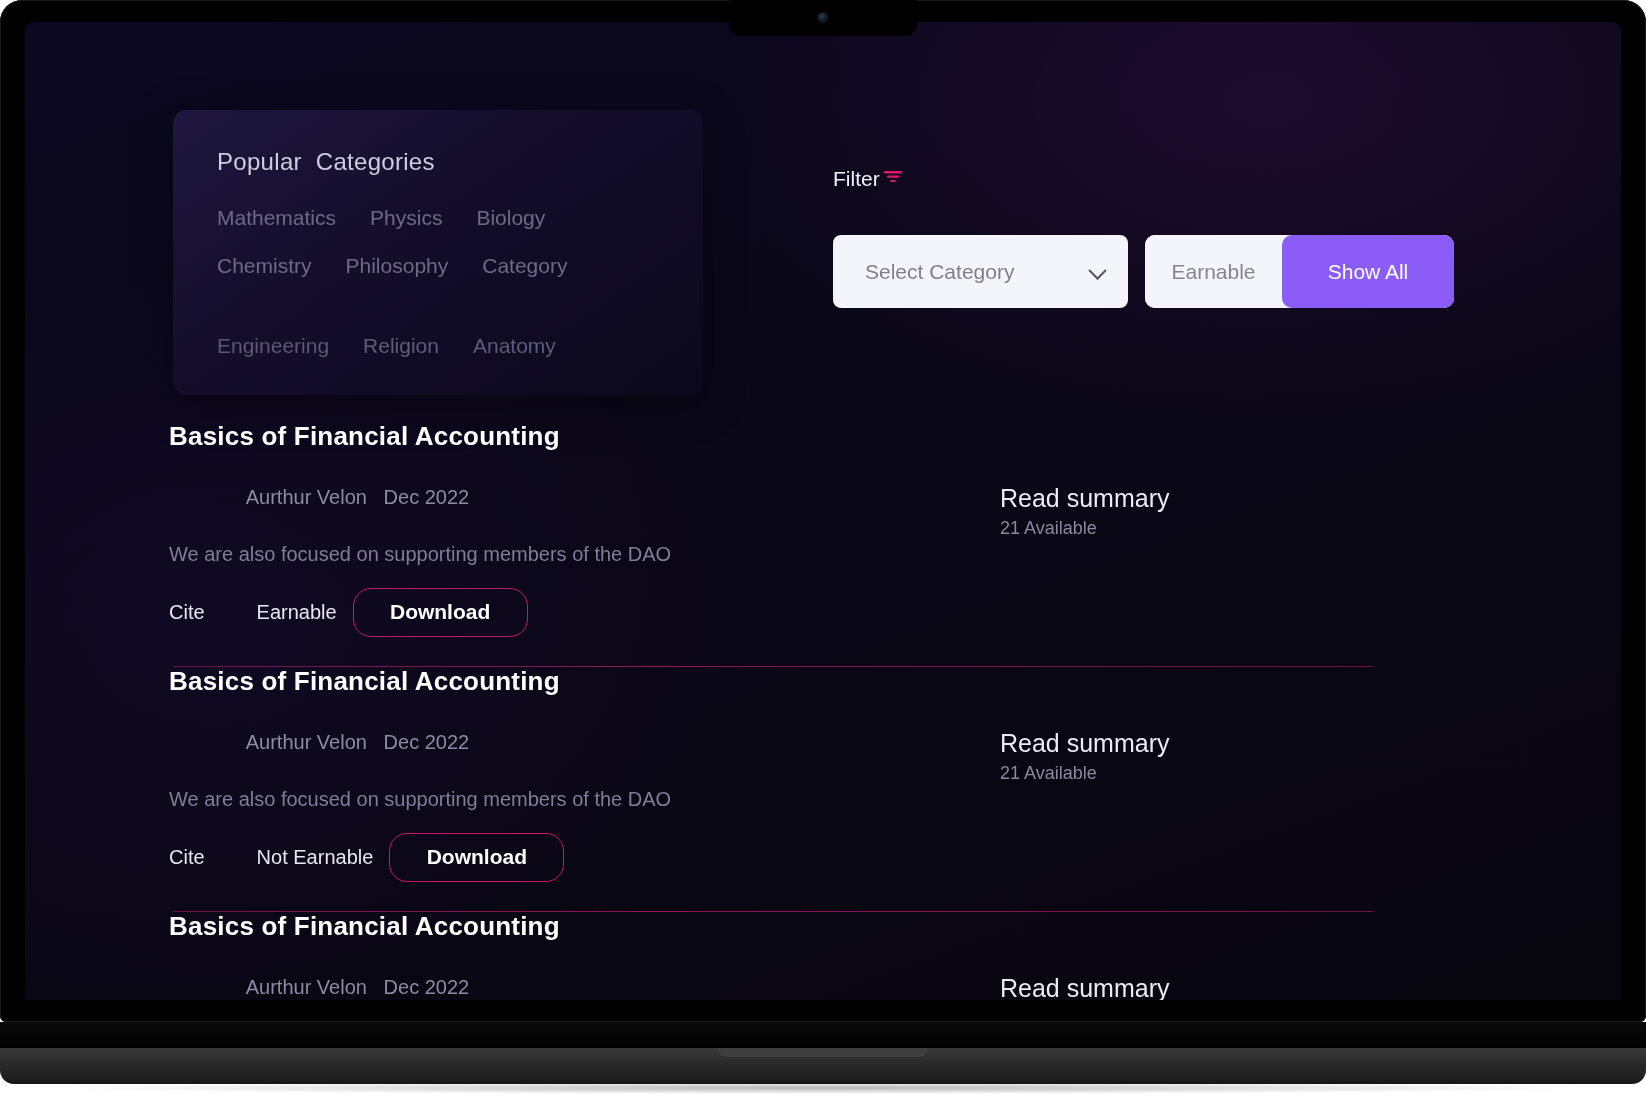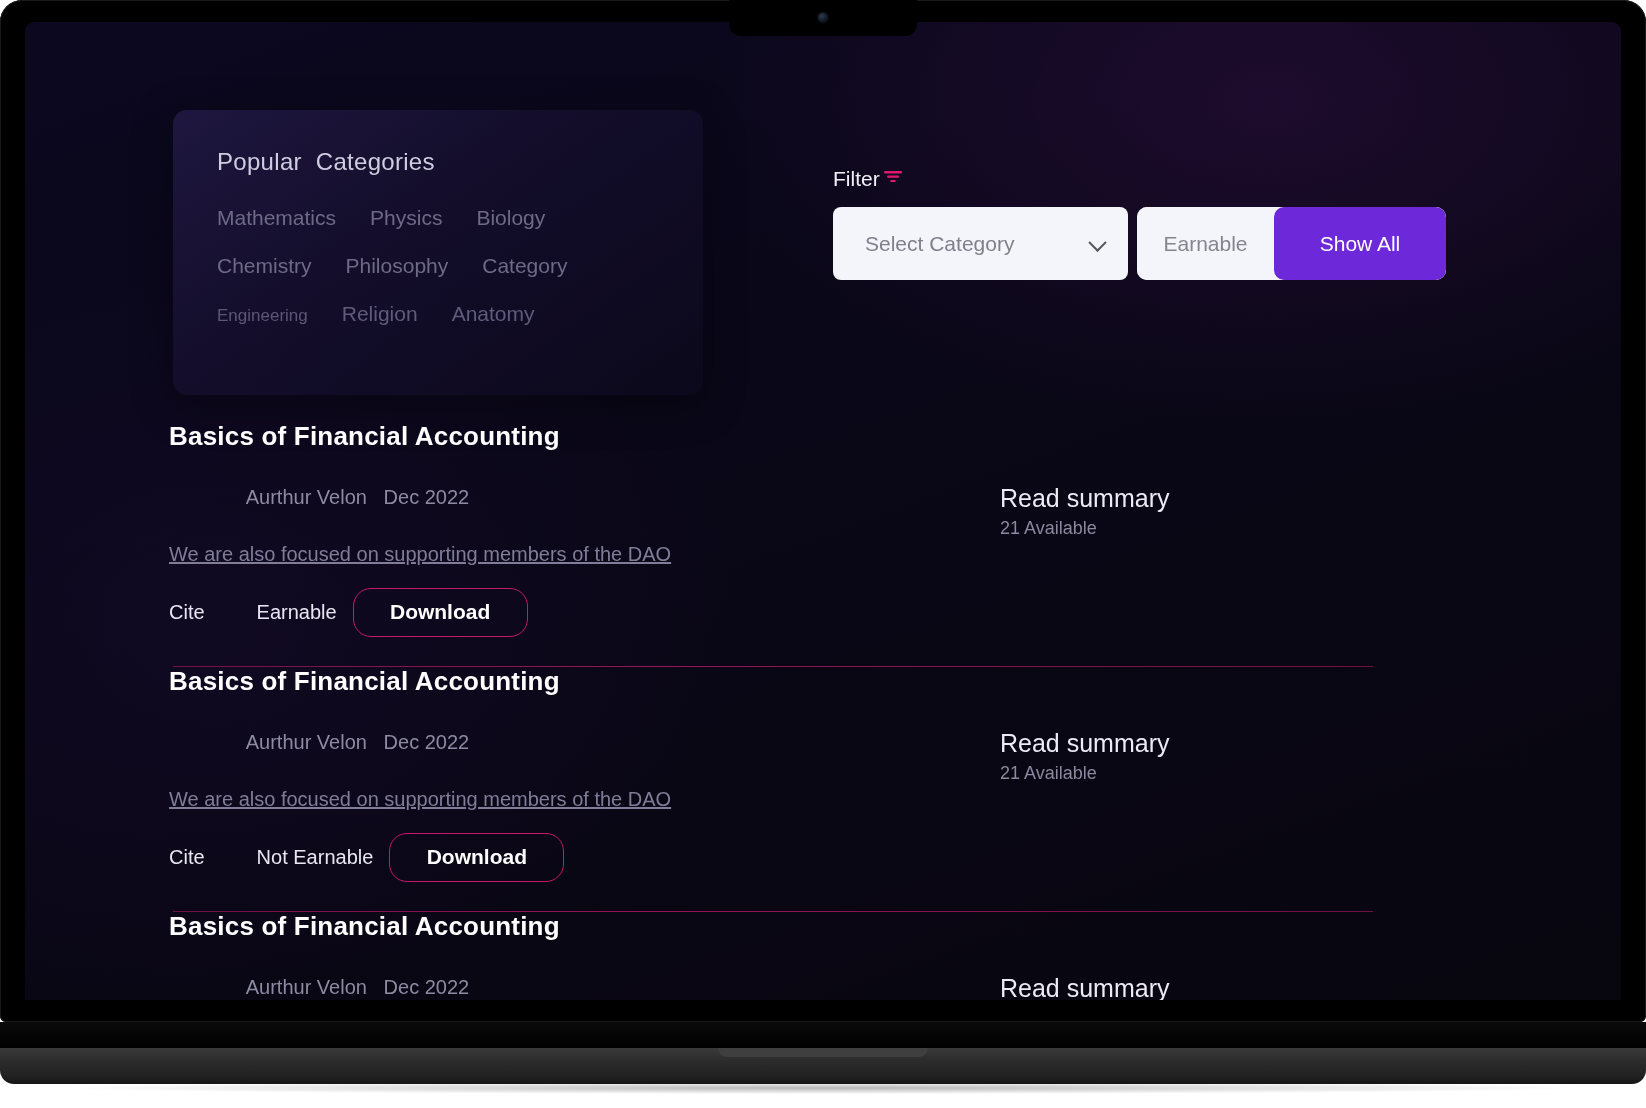--- a/index.html
+++ b/index.html
@@ -140,45 +140,45 @@
     flex-wrap: wrap;
     align-items: baseline;
   }
   .chip {
     font-size: 21px;
     color: #6e6a86;
     margin: 0 34px 24px 0;
     white-space: nowrap;
     cursor: pointer;
   }
-  .chip.c-engineering { color: #5b5775; font-size: 17px; }
+  .chip.c-engineering { color: #5b5775; font-size: 21px; margin-top: 32px; }
   .chip.c-religion, .chip.c-anatomy { color: #5f5b7b; }
 
   
   .filter-label-row {
     position: absolute;
     left: 808px;
     top: 145px;
     display: flex;
     align-items: center;
     gap: 4px;
   }
   .filter-label {
     font-size: 21px;
     color: #f2f1f8;
   }
   .filter-icon { display: block; }
 
   .filter-controls {
     position: absolute;
     left: 808px;
-    top: 185px;
+    top: 213px;
     display: flex;
     align-items: stretch;
-    gap: 9px;
+    gap: 17px;
   }
   .select-box {
     position: relative;
     width: 295px;
     height: 73px;
     background: #f4f5fa;
     border-radius: 8px;
     display: flex;
     align-items: center;
     cursor: pointer;
@@ -218,21 +218,21 @@
     flex: 0 0 auto;
   }
   .seg-earnable {
     width: 137px;
     color: #83858f;
     background: #f4f5fa;
   }
   .seg-showall {
     width: 172px;
     color: #ffffff;
-    background: #6d28d9;
+    background: #8b5cf6;
     border-radius: 10px;
     text-align: center;
   }
 
   
   .doc-list {
     position: absolute;
     left: 0; right: 0;
     top: 400px;
   }
@@ -256,21 +256,20 @@
   .doc-meta {
     margin-top: 12px;
     font-size: 20px;
     color: #8d8aa3;
     white-space: pre;
   }
   .doc-desc {
     margin-top: 11px;
     font-size: 20px;
     color: #807d98;
-    text-decoration: underline;
   }
   .doc-actions {
     margin-top: 22px;
     display: flex;
     align-items: center;
   }
   .act-cite {
     font-size: 20px;
     color: #e8e7f1;
     margin-right: 52px;

